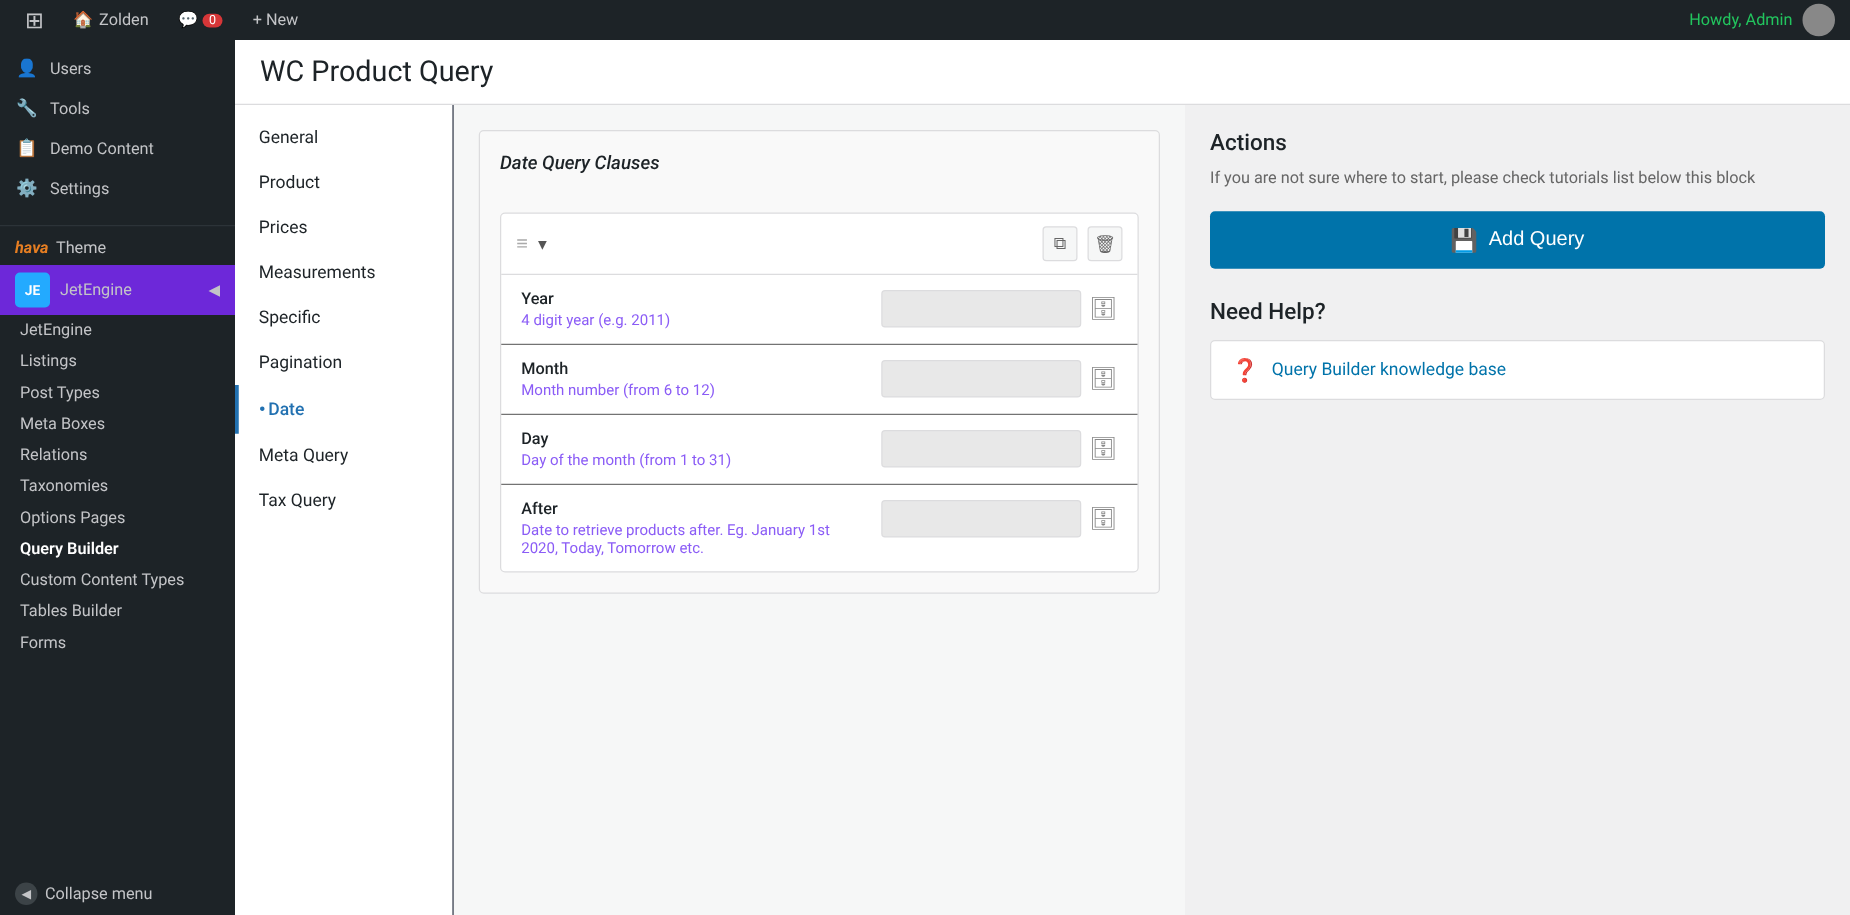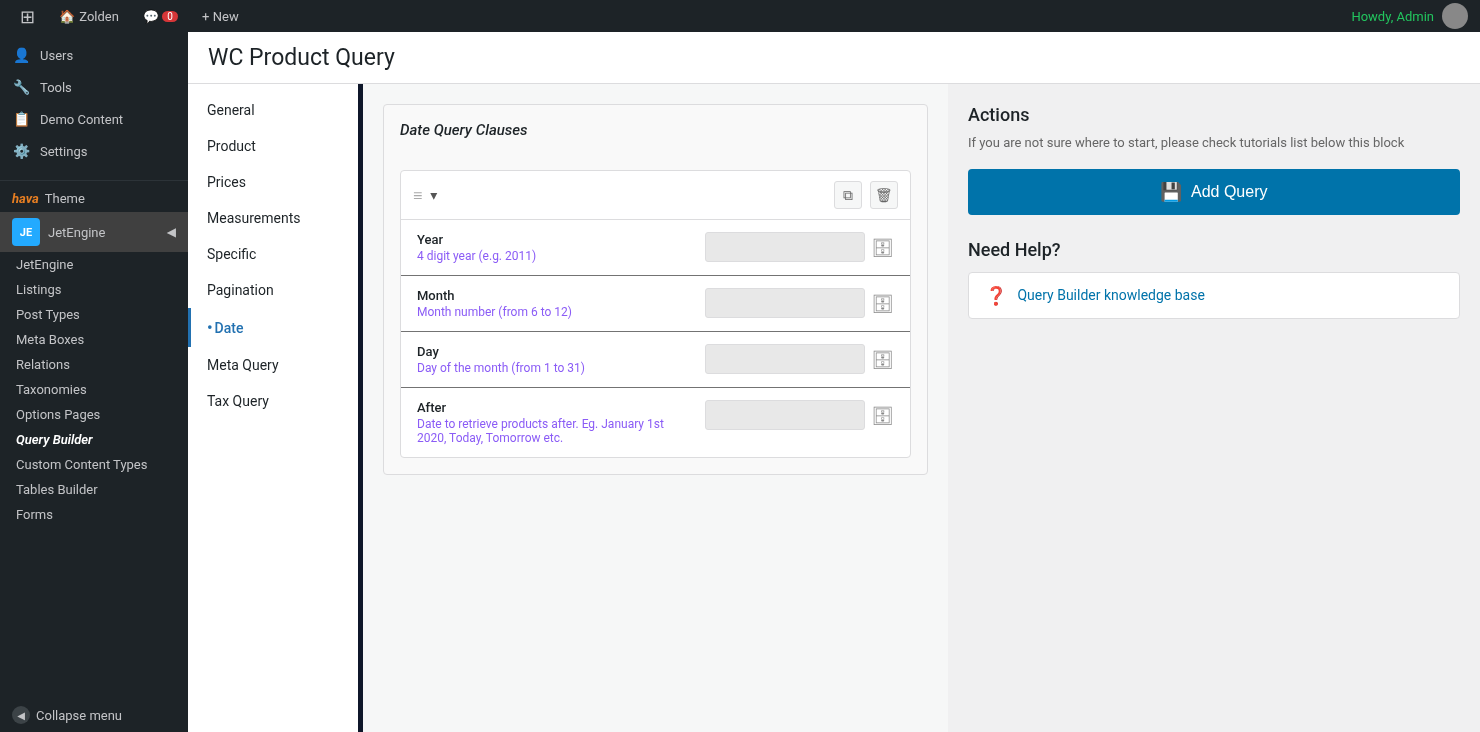--- a/index.html
+++ b/index.html
@@ -61,39 +61,39 @@
       color: #c3c4c7;
       font-size: 13px;
     }
     .je-brand .je-icon {
       width: 28px; height: 28px;
       background: #23aaff;
       border-radius: 4px;
       display: flex; align-items: center; justify-content: center;
       color: #fff; font-size: 11px; font-weight: bold;
     }
-    .je-brand.active { background: #404040; }
+    .je-brand.active { background: #6d28d9; }
 
     
     .hava-theme {
       display: flex; align-items: center; gap: 6px;
       padding: 6px 12px;
       cursor: pointer;
       color: #c3c4c7; font-size: 13px;
     }
     .hava-text { color: #e67e22; font-style: italic; font-weight: bold; }
 
     
     .submenu-item {
       display: flex; align-items: center;
       padding: 5px 12px 5px 16px;
       cursor: pointer;
       color: #c3c4c7; font-size: 13px;
     }
-    .submenu-item.active { color: #fff; font-weight: 600; font-style: italic; }
+    .submenu-item.active { color: #fff; font-weight: 600; }
 
     
     .collapse-menu {
       display: flex; align-items: center; gap: 6px;
       padding: 8px 12px;
       cursor: pointer;
       color: #c3c4c7; font-size: 13px;
       margin-top: auto;
     }
     .collapse-icon { width: 18px; height: 18px; border-radius: 50%; background: #3c4347; display: flex; align-items: center; justify-content: center; font-size: 10px; color: #c3c4c7; }
@@ -117,21 +117,21 @@
     .left-panel {
       width: 760px;
       display: flex;
       overflow: hidden;
     }
 
     
     .tabs-sidebar {
       width: 175px;
       background: #fff;
-      border-right: 5px solid #0f172a;
+      border-right: 1px solid #0f172a;
       flex-shrink: 0;
       padding: 8px 0;
     }
     .tab-item {
       display: flex; align-items: center;
       padding: 10px 16px;
       cursor: pointer;
       color: #1d2327; font-size: 14px;
       border-left: 3px solid transparent;
     }

